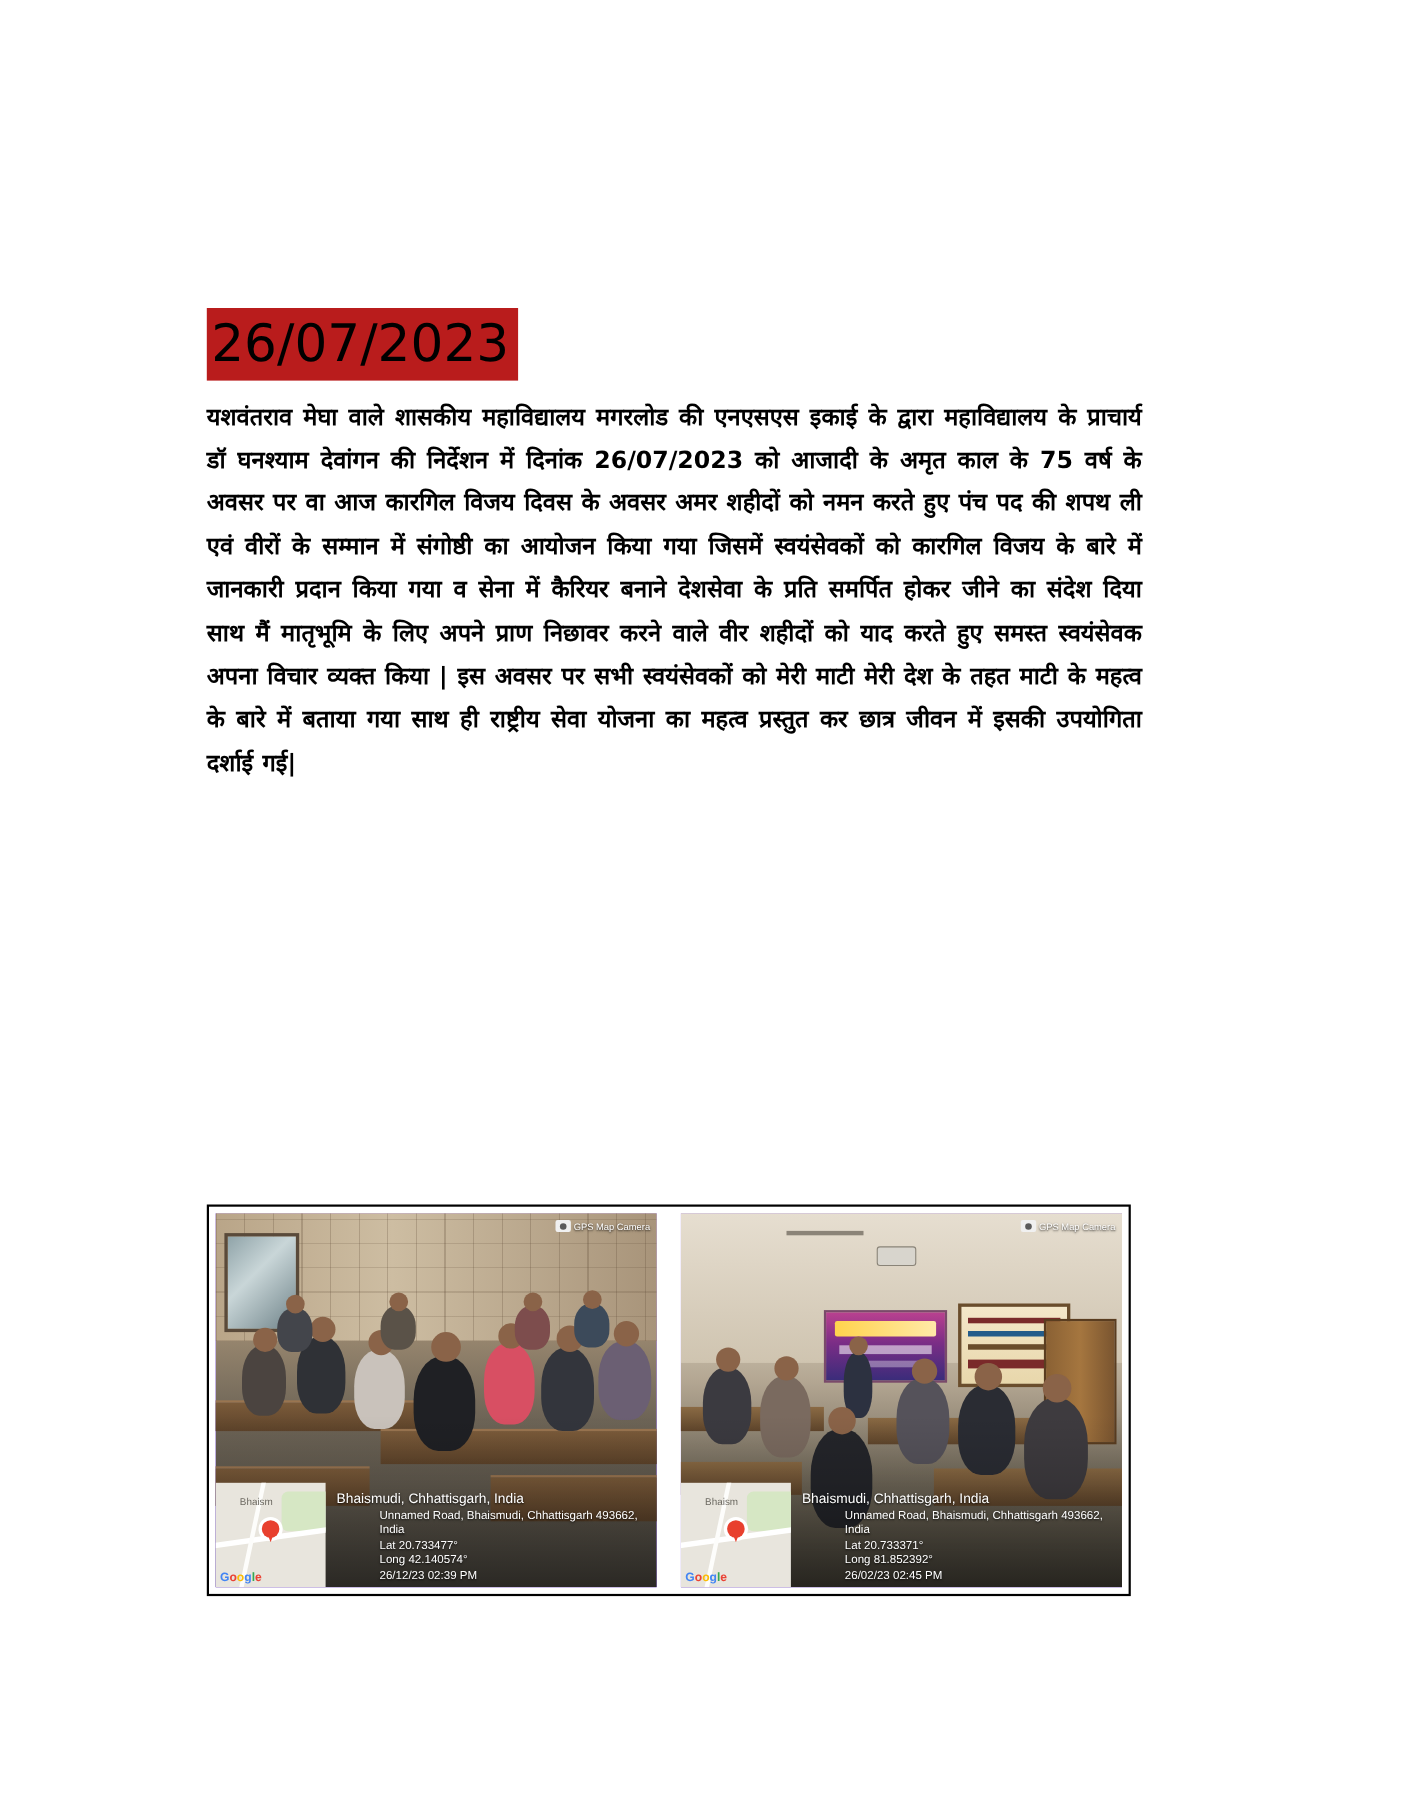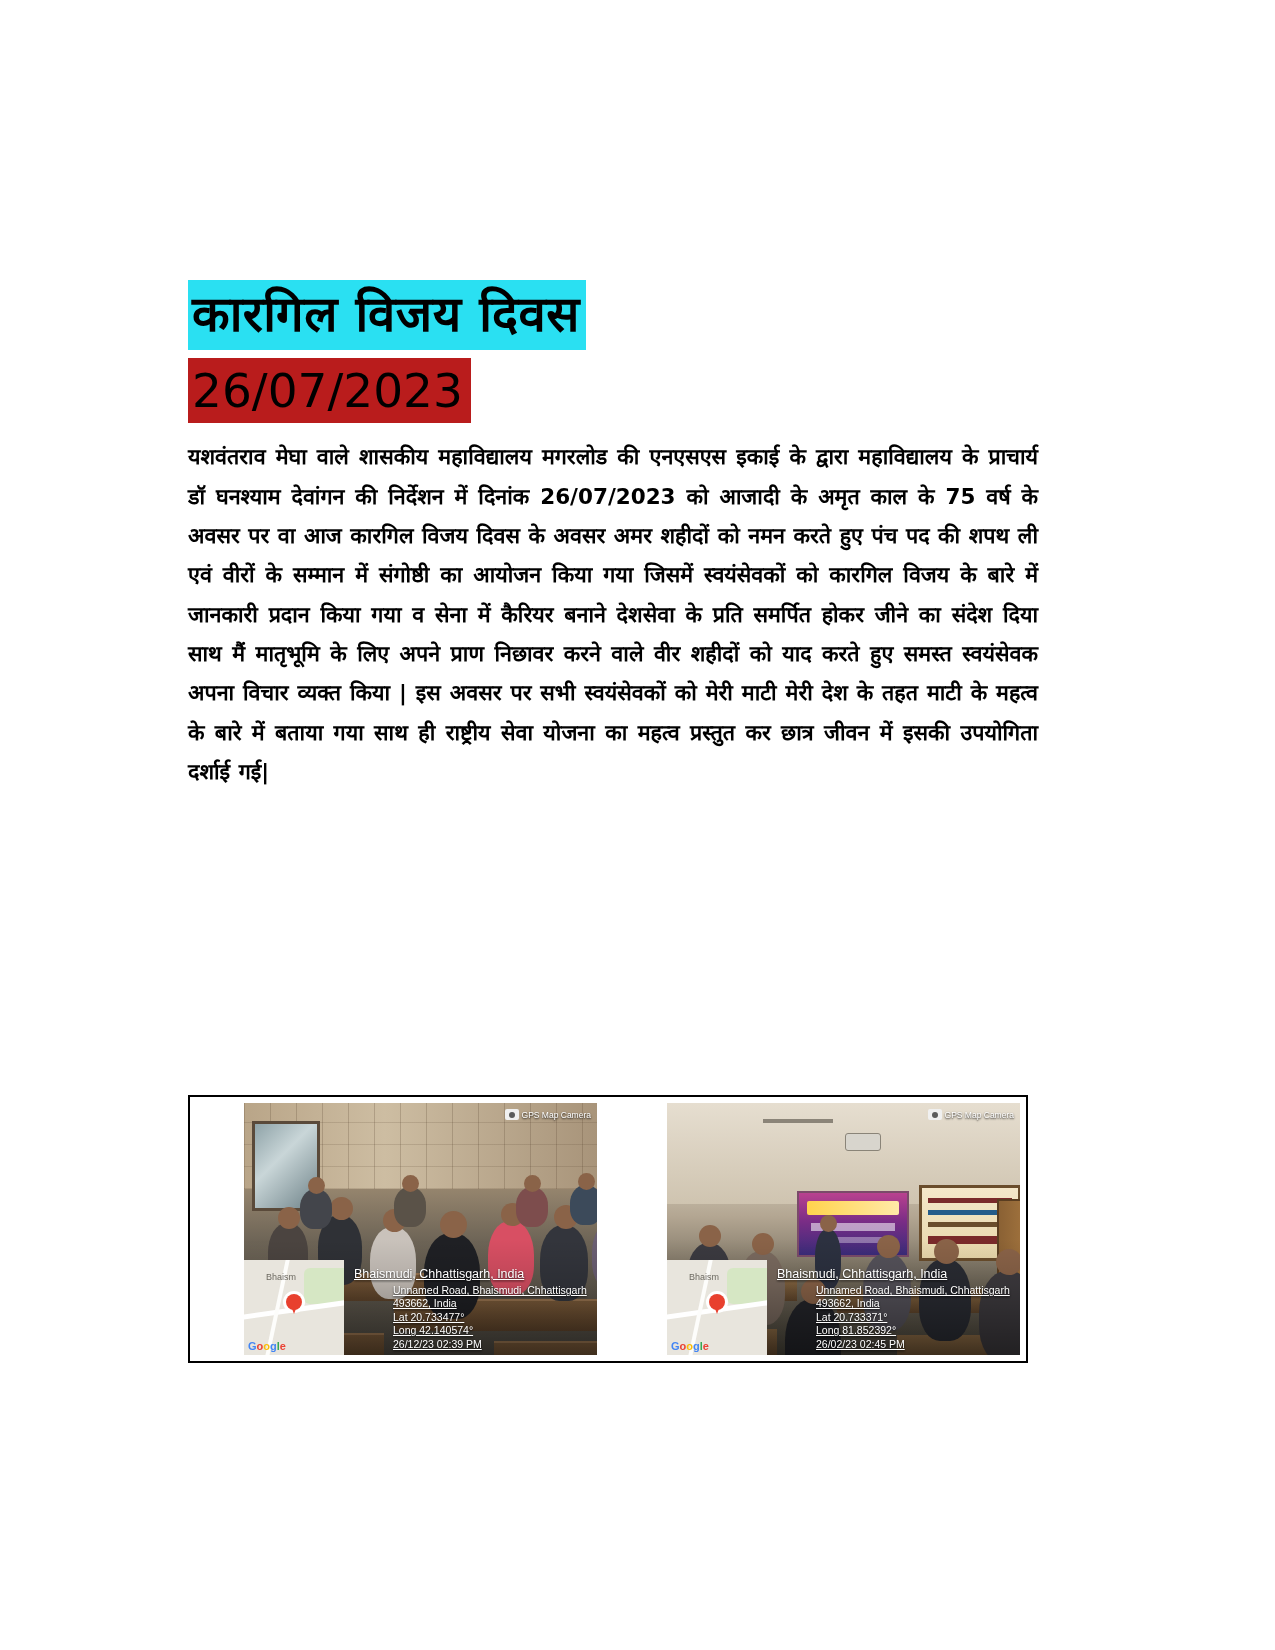--- a/index.html
+++ b/index.html
@@ -75,24 +75,23 @@
     border: 2px solid #000;
     background: #fff;
     padding: 6px 6px 6px 6px;
     box-sizing: border-box;
     display: flex;
     gap: 22px;
   }
   .photo {
     position: relative;
     width: 405px;
-    height: 252px;
+    height: 340px;
     overflow: hidden;
     background: #8b5cf6;
-    margin-left: 48px;
   }
   
   .p1-bg {
     position: absolute; inset: 0;
     background:
       linear-gradient(to bottom, #cfc3ae 0%, #bfae93 18%, #9d8b72 30%, #6d6456 55%, #4e4a42 100%);
   }
   .p1-wallgrid {
     position: absolute; left:0; top:0; width:100%; height:34%;
     background:
@@ -214,21 +213,20 @@
   }
   .gmark .b{color:#4285F4}.gmark .r{color:#EA4335}.gmark .y{color:#FBBC05}
   .gmark .g{color:#34A853}.gmark .b2{color:#4285F4}.gmark .r2{color:#EA4335}
   .gps-text {
     flex: 1 1 auto;
     padding: 6px 6px 4px 10px;
     color: #fff;
     font-family: "Liberation Sans", sans-serif;
     text-shadow: 0 1px 2px rgba(0,0,0,.85);
     line-height: 1.28;
-    text-decoration: underline;
   }
   .gps-text .city { font-size: 12.5px; margin-bottom: 2px; }
   .gps-text .line { font-size: 10.5px; padding-left: 39px; }
   .gps-badge {
     position:absolute; right: 6px; top: 6px;
     display:flex; align-items:center; gap:3px;
     color:#fff; font-size:8.5px; font-family:"Liberation Sans", sans-serif;
     text-shadow:0 1px 2px rgba(0,0,0,.9);
   }
   .gps-badge .cam {
@@ -244,23 +242,20 @@
     background: linear-gradient(to top, rgba(0,0,0,.45) 0%, rgba(0,0,0,.12) 28%, rgba(0,0,0,0) 46%);
   }
 </style>
 </head>
 <body>
 
 <div class="page">
 
   <div class="content">
 
-    <div class="title-wrap">
-      <span class="title-line">कारगिल विजय दिवस</span>
-    </div>
 
     <div class="date-wrap">
       <span class="date-line">26/07/2023</span>
     </div>
 
     <p class="body-para p1">यशवंतराव मेघा वाले शासकीय महाविद्यालय मगरलोड की एनएसएस इकाई के द्वारा महाविद्यालय के प्राचार्य डॉ घनश्याम देवांगन की निर्देशन में दिनांक 26/07/2023 को आजादी के अमृत काल के 75 वर्ष के अवसर पर वा आज कारगिल विजय दिवस के अवसर अमर शहीदों को नमन करते हुए पंच पद की शपथ ली एवं वीरों के सम्मान में संगोष्ठी का आयोजन किया गया जिसमें स्वयंसेवकों को कारगिल विजय के बारे में जानकारी प्रदान किया गया व सेना में कैरियर बनाने देशसेवा के प्रति समर्पित होकर जीने का संदेश दिया साथ मैं मातृभूमि के लिए अपने प्राण निछावर करने वाले वीर शहीदों को याद करते हुए समस्त स्वयंसेवक अपना विचार व्यक्त किया | इस अवसर पर सभी स्वयंसेवकों को मेरी माटी मेरी देश के तहत माटी के महत्व के बारे में बताया गया साथ ही राष्ट्रीय सेवा योजना का महत्व प्रस्तुत कर छात्र जीवन में इसकी उपयोगिता दर्शाई गई|</p>
 
   </div>
 
   <div class="photos">

